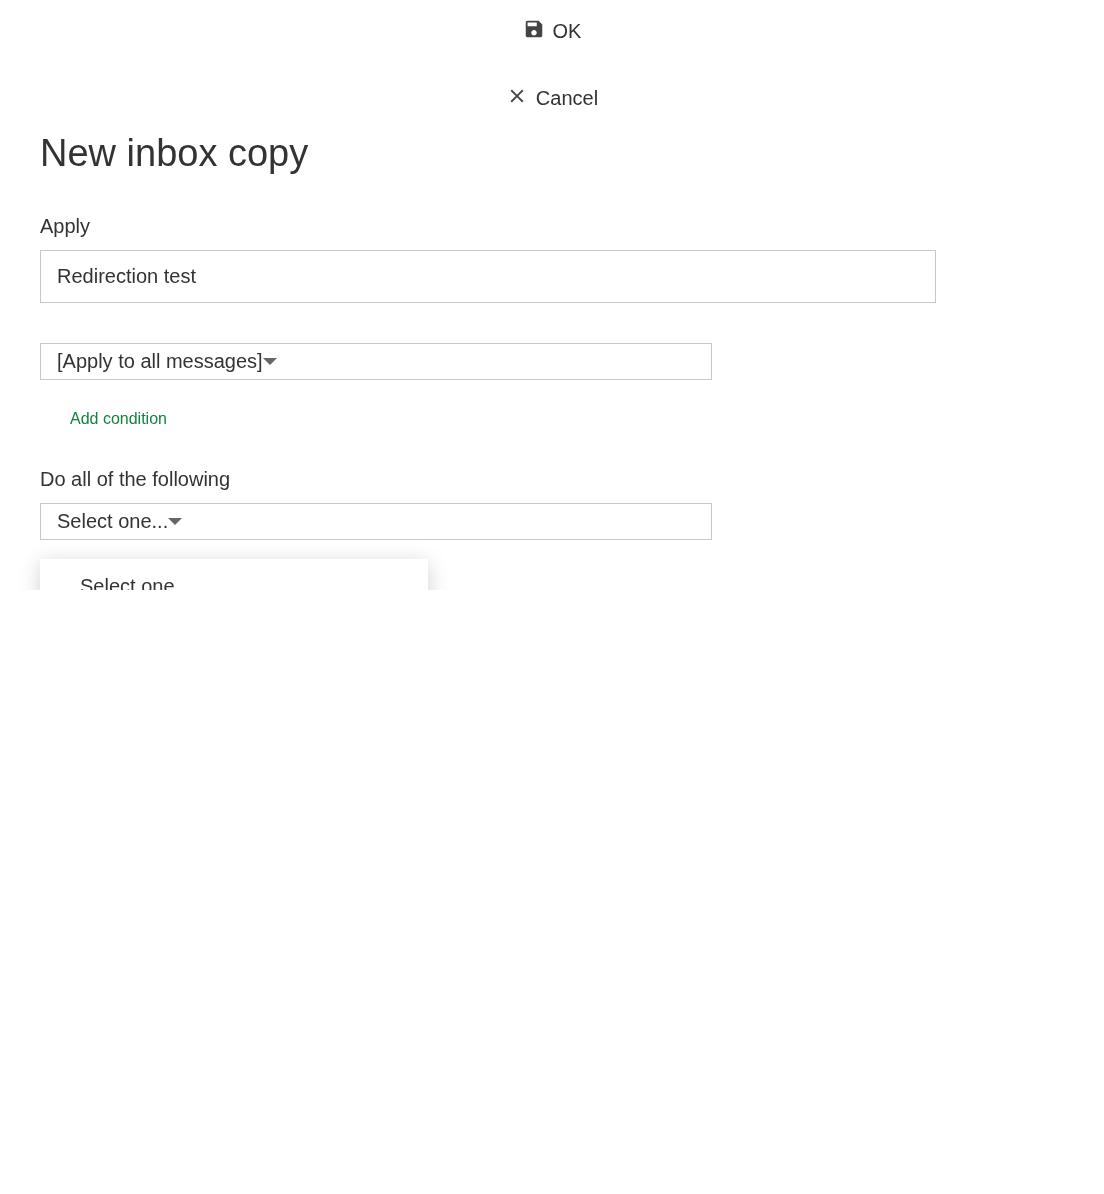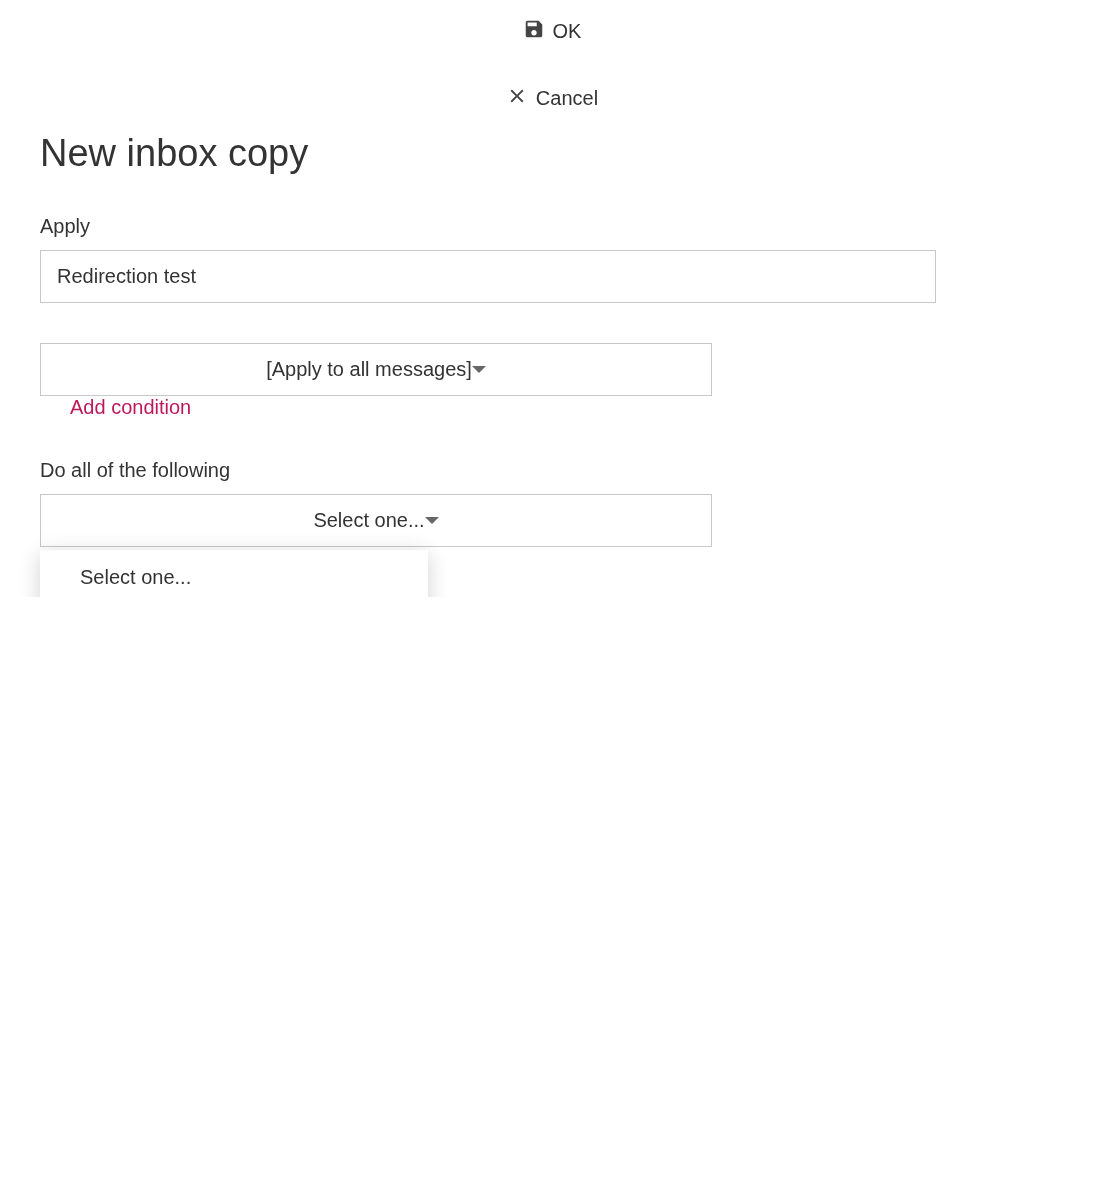--- a/index.html
+++ b/index.html
@@ -51,40 +51,41 @@
       font-size: 20px;
       color: #333;
       font-family: inherit;
     }
     .section {
       margin-bottom: 40px;
     }
     .select-box {
       width: 672px;
       border: 1px solid #c8c8c8;
-      padding: 14px 16px;
-      font-size: 20px;
-      color: #333;
-      display: flex;
-      justify-content: center;
+      padding: 6px 16px;
+      font-size: 20px;
+      color: #333;
+      display: flex;
+      justify-content: flex-start;
       align-items: center;
       cursor: pointer;
       background: #fff;
     }
     .caret-down {
       width: 0;
       height: 0;
       border-left: 7px solid transparent;
       border-right: 7px solid transparent;
       border-top: 7px solid #666;
     }
     .add-link {
-      color: #be185d;
-      font-size: 20px;
+      color: #15803d;
+      font-size: 16px;
       margin-left: 30px;
+      margin-top: 30px;
       cursor: pointer;
       display: inline-block;
     }
     .dropdown-area {
       position: relative;
     }
     .dropdown-menu {
       position: absolute;
       top: 56px;
       left: 0;

